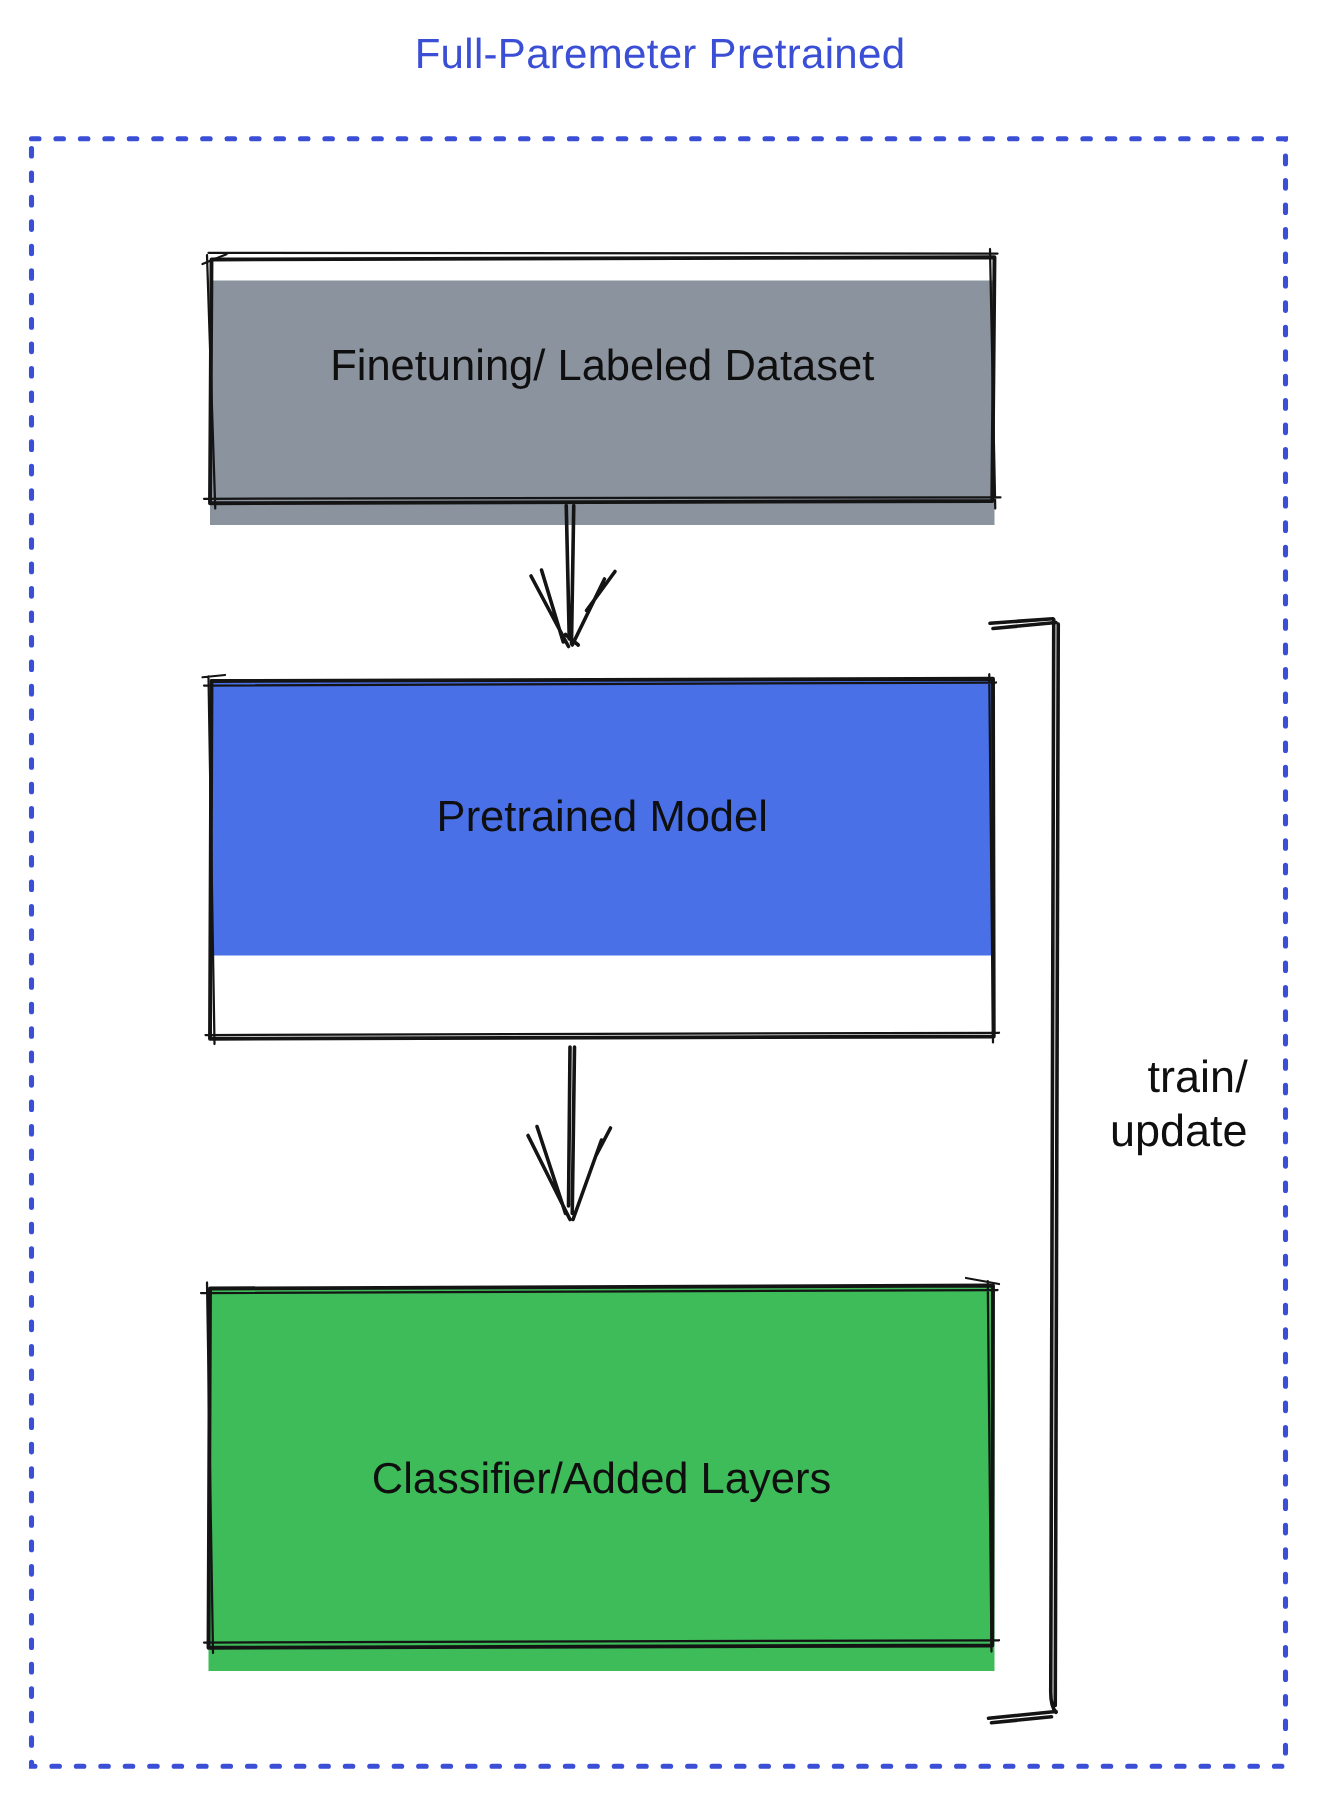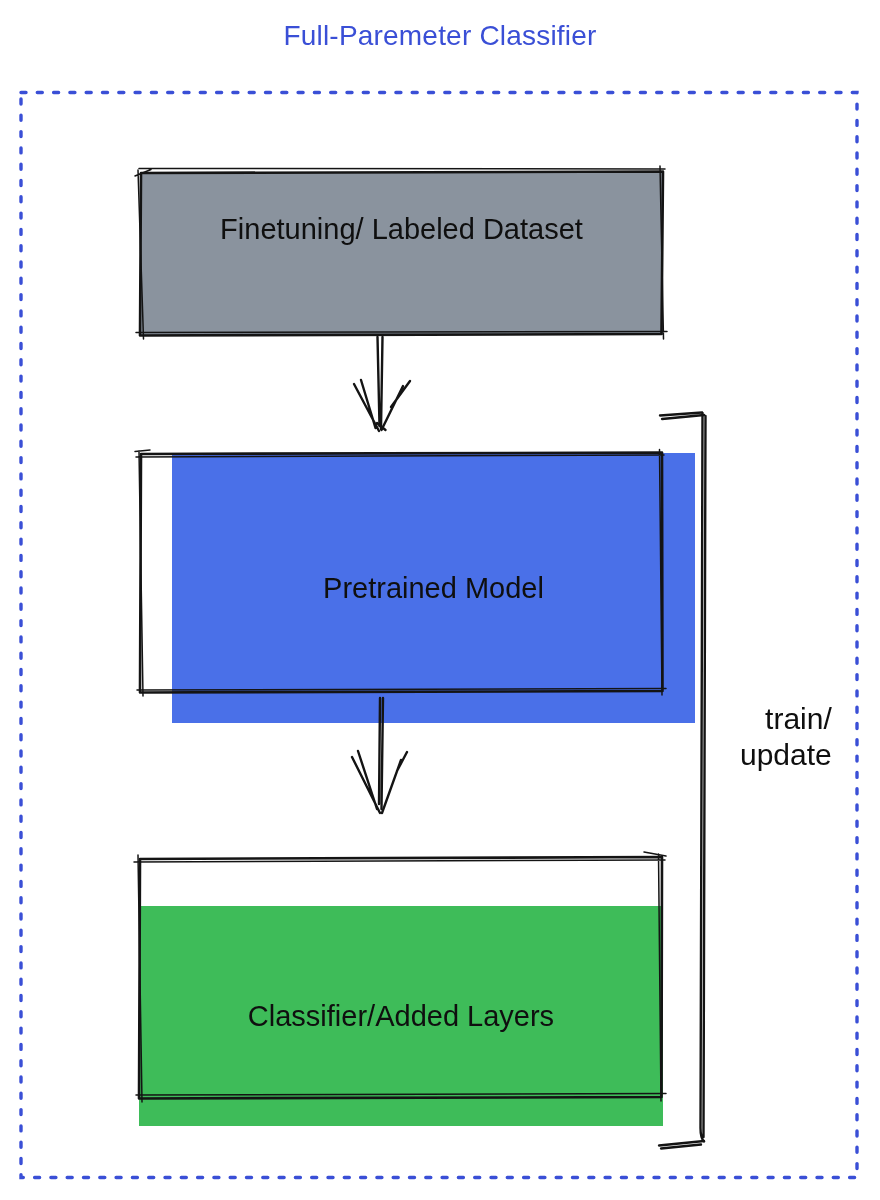--- a/index.html
+++ b/index.html
@@ -38,41 +38,41 @@
     display:flex;
     align-items:center;
     justify-content:center;
     z-index:1;
   }
   .box-label{
     font-size:29px;
     color:var(--text);
     white-space:nowrap;
   }
-  .box-gray { left:140px; top:172px; width:523px; height:163px; padding-bottom:48px; box-sizing:border-box;}
-  .box-blue { left:140px; top:453px; width:523px; height:270px;margin-left:32px; }
-  .box-green{ left:139px; top:858px; width:524px; height:220px;margin-top:48px; }
+  .box-gray { left:140px; top:187px; width:523px; height:163px; padding-bottom:48px; box-sizing:border-box;}
+  .box-blue { left:140px; top:453px; width:523px; height:184px; }
+  .box-green{ left:139px; top:858px; width:524px; height:256px; }
   .bracket-label{
     position:absolute;
     left:740px; top:701px;
     z-index:3;
     font-size:30px;
     line-height:36px;
     color:var(--text);
     text-align:right;
   }
   .bracket-label span{display:block;}
   .sketch{stroke:var(--stroke); fill:none; stroke-linecap:round; stroke-linejoin:round;}
 </style>
 </head>
 <body>
 
 <div class="canvas">
 
-  <div class="title">Full-Paremeter Classifier</div>
+  <div class="title">Full-Paremeter Pretrained</div>
 
   <div class="box box-gray" style="background-color: rgb(138, 147, 158);">
     <span class="box-label">Finetuning/ Labeled Dataset</span>
   </div>
 
   <div class="box box-blue" style="background-color: rgb(74, 112, 232);">
     <span class="box-label">Pretrained Model</span>
   </div>
 
   <div class="box box-green" style="background-color: rgb(62, 188, 89);">

